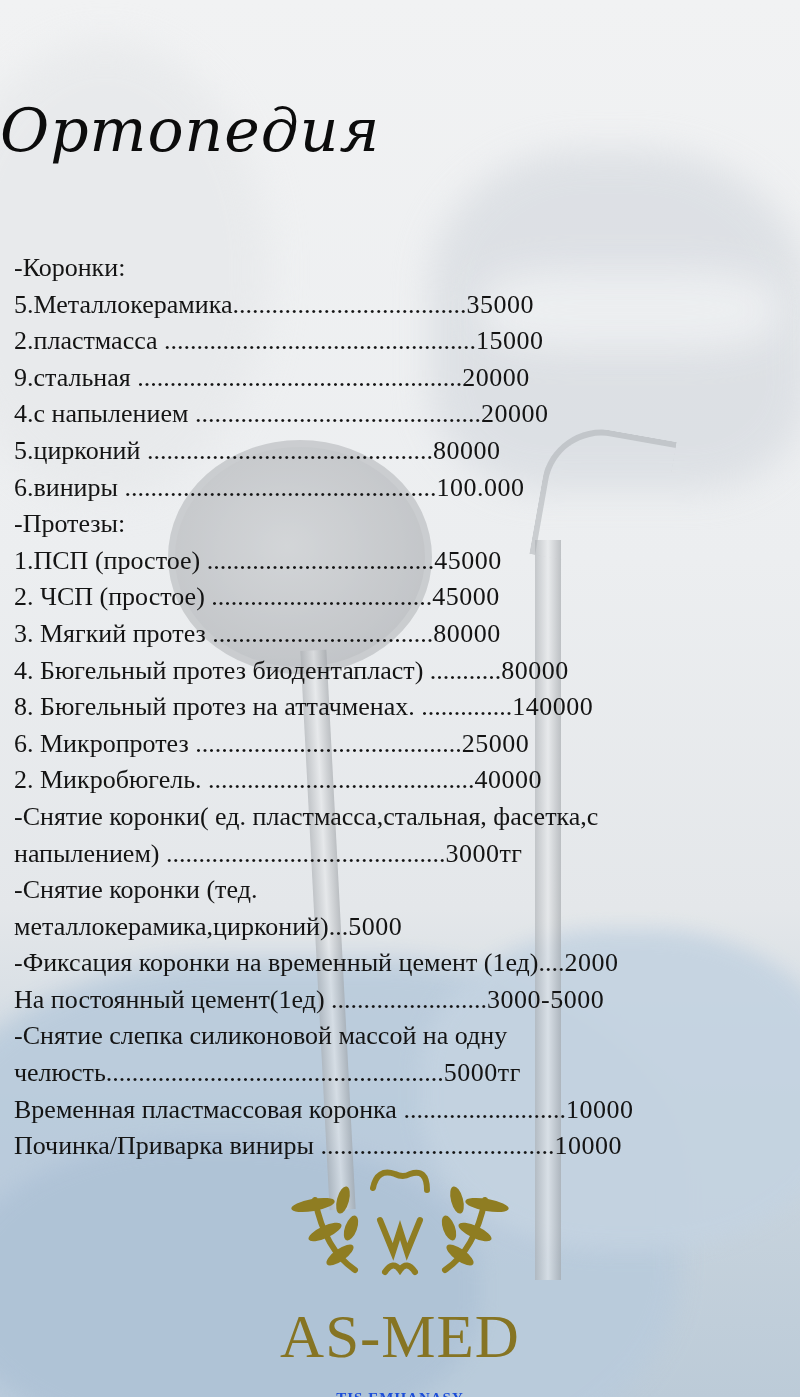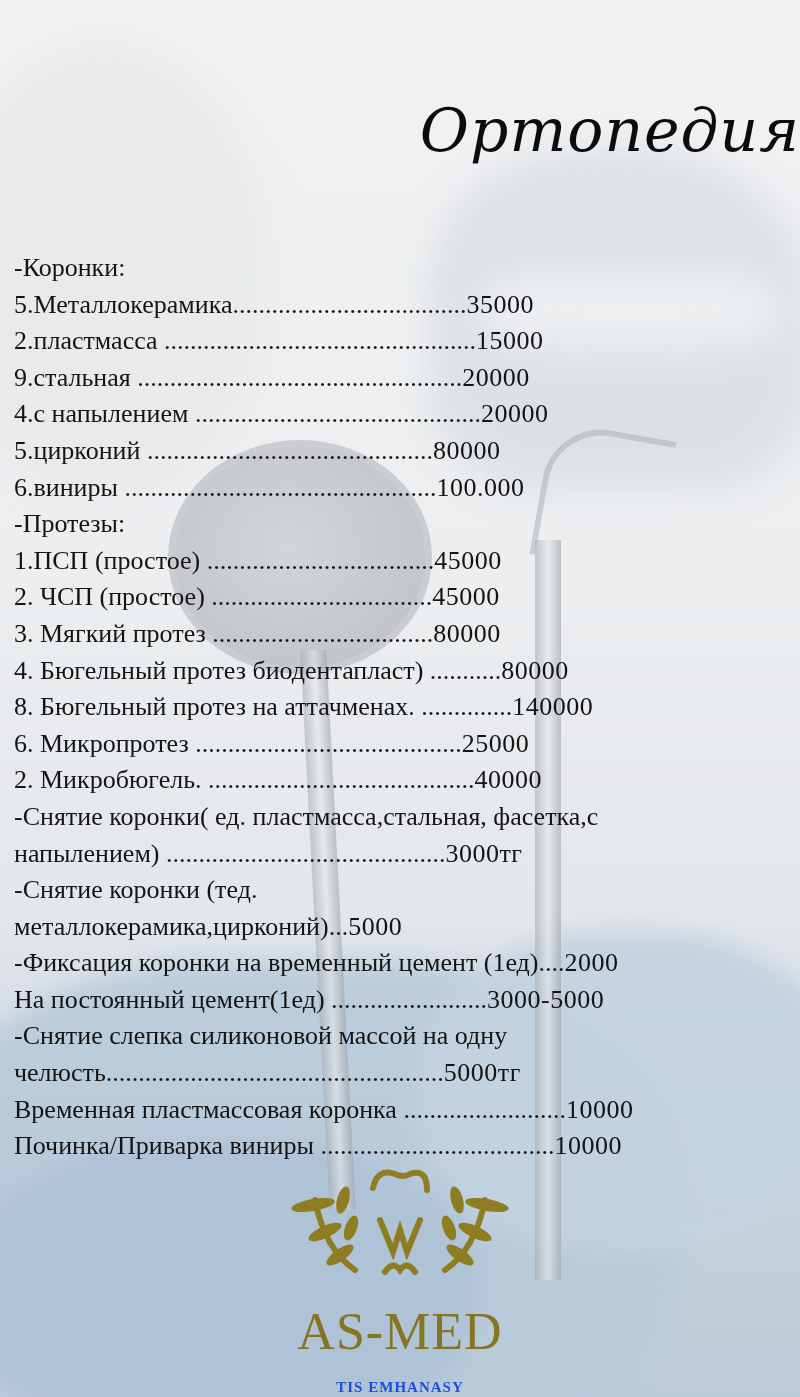--- a/index.html
+++ b/index.html
@@ -17,29 +17,29 @@
   .mirror-head { position: absolute; left: 168px; top: 440px; width: 250px; height: 220px; border-radius: 50%;
     background: radial-gradient(ellipse at 45% 45%, #bfc2c5 0%, #a4a7ab 70%, #8c9094 100%);
     border: 7px solid #b0b3b6; opacity: .55; }
   .handle { position: absolute; background: linear-gradient(90deg, #a9adb1, #e6e8ea, #9fa3a7); opacity: .6; }
   .h1 { left: 315px; top: 650px; width: 26px; height: 560px; transform: rotate(-3deg); }
   .h2 { left: 535px; top: 540px; width: 26px; height: 740px; }
   .probe { position: absolute; left: 540px; top: 430px; width: 120px; height: 130px;
     border-left: 6px solid #a9adb1; border-top: 6px solid #a9adb1; border-radius: 60px 0 0 0; opacity: .5; transform: rotate(10deg); }
 
   .content { position: absolute; left: 0; top: 0; width: 800px; height: 1397px; }
-  .title { position: absolute; left: 0; right: 0; top: 95px; text-align: right;
+  .title { position: absolute; left: 0; right: 0; top: 95px; text-align: left;
     font-family: "DejaVu Serif", serif; font-style: italic; font-size: 60px; letter-spacing: 1px; color: #0c0c0c; }
   .list { position: absolute; left: 14px; top: 250px; width: 790px; }
   .row { font-size: 26px; line-height: 36.6px; white-space: nowrap; }
   .price { letter-spacing: .5px; }
 
   .logo { position: absolute; left: 0; right: 0; top: 1160px; text-align: center; color: #8a7a22; }
   .logo svg { display: block; margin: 0 auto; }
-  .brand { font-family: "Liberation Serif", serif; font-size: 52px; letter-spacing: 1px; color: #867423; margin-top: 2px; }
+  .brand { font-family: "Liberation Serif", serif; font-size: 61px; letter-spacing: 1px; color: #867423; margin-top: 2px; }
   .sub { font-family: "Liberation Serif", serif; font-size: 15px; letter-spacing: 1px; color: #1d4ed8; margin-top: 18px; font-weight: bold; }
 </style>
 </head>
 <body>
 
 <div class="bg">
   <div class="blob coat"></div>
   <div class="blob jaw"></div>
   <div class="blob jaw2"></div>
   <div class="blob glove1"></div>

